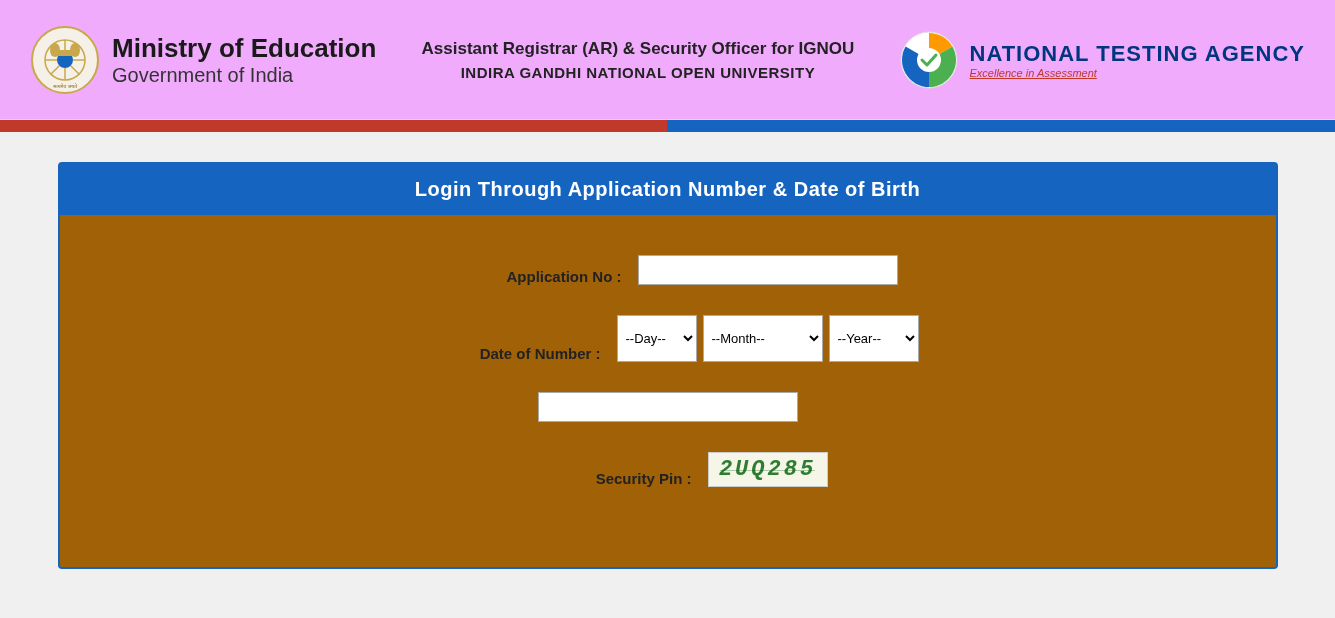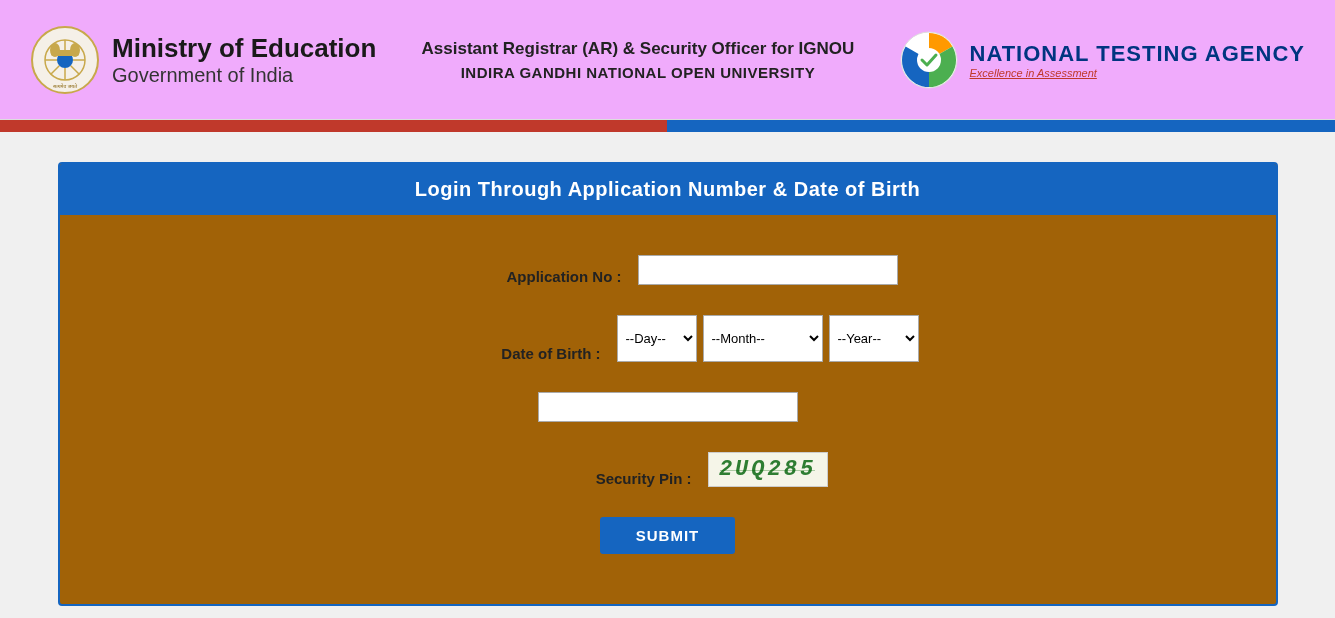--- a/index.html
+++ b/index.html
@@ -282,21 +282,21 @@
   <div class="form-card">
     <div class="form-card-header">Login Through Application Number &amp; Date of Birth</div>
     <div class="form-card-body">
 
       <div class="form-row">
         <label class="form-label">Application No :</label>
         <input type="text" class="form-input application-input" value="" style="">
       </div>
 
       <div class="form-row">
-        <label class="form-label">Date of Birth :</label>
+        <label class="form-label">Date of Number :</label>
         <div class="dob-group">
           <select class="dob-select dob-day">
             <option>--Day--</option>
             <option>1</option><option>2</option><option>3</option><option>4</option><option>5</option>
             <option>6</option><option>7</option><option>8</option><option>9</option><option>10</option>
             <option>11</option><option>12</option><option>13</option><option>14</option><option>15</option>
             <option>16</option><option>17</option><option>18</option><option>19</option><option>20</option>
             <option>21</option><option>22</option><option>23</option><option>24</option><option>25</option>
             <option>26</option><option>27</option><option>28</option><option>29</option><option>30</option>
             <option>31</option>
@@ -318,19 +318,16 @@
 
       <div class="form-row">
         <input type="text" class="form-input security-pin-input" value="" style="">
       </div>
 
       <div class="form-row">
         <label class="form-label">Security Pin :</label>
         <div class="captcha-display">2UQ285</div>
       </div>
 
-      <div class="submit-row">
-        <button class="submit-btn">SUBMIT</button>
-      </div>
 
     </div>
   </div>
 </div>
 
 </body></html>

